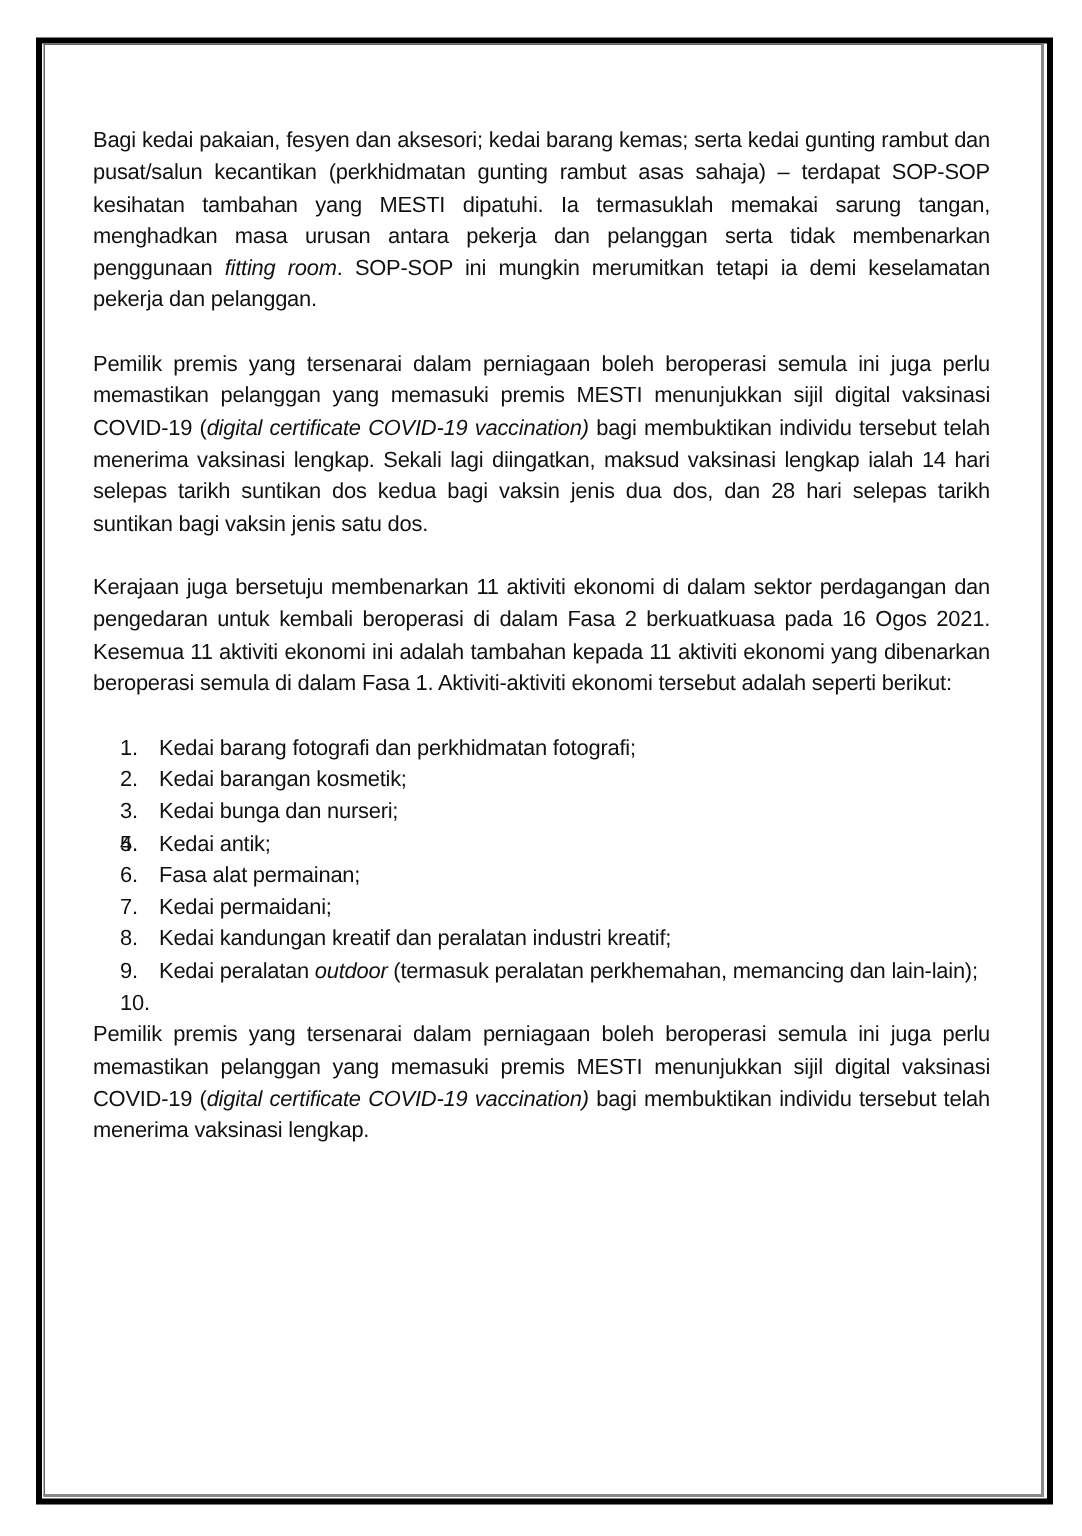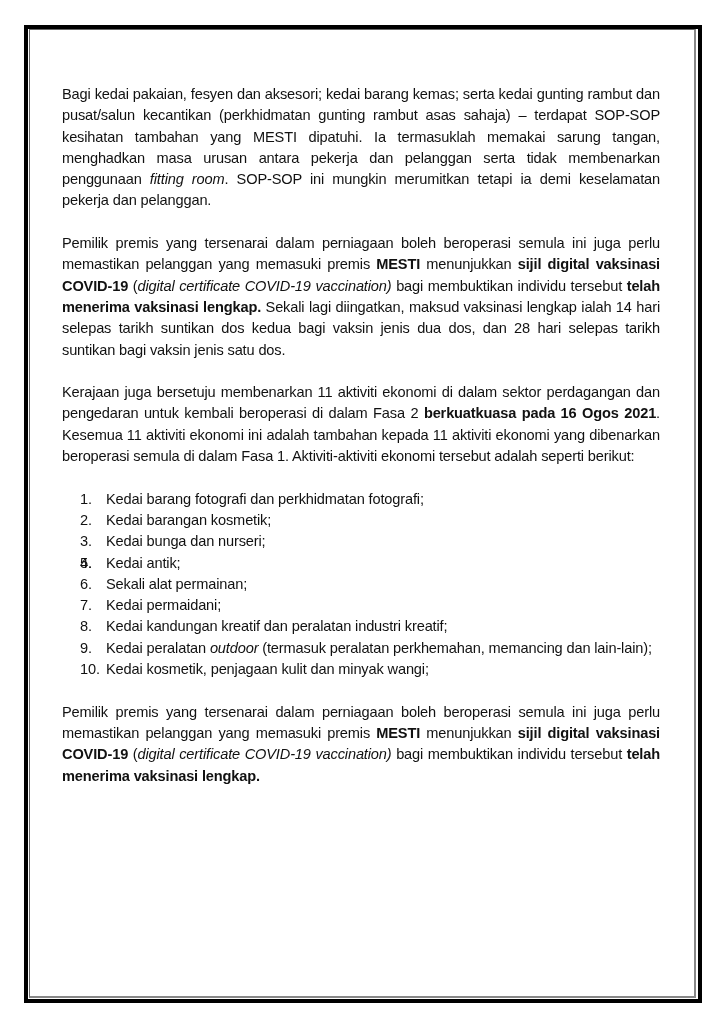--- a/index.html
+++ b/index.html
@@ -6,21 +6,21 @@
   body { width:721px; height:1024px; position:relative; overflow:hidden;
          font-family:"Liberation Sans", sans-serif; color:#111; }
   .frame-outer { position:absolute; left:24px; top:25px; width:670px; height:970px;
          border:4px solid #000; box-sizing:content-box; }
   .frame-inner { position:absolute; left:29px; top:29px; width:664px; height:966px;
          border:1px solid #666; border-right:2px solid #888; border-bottom:2px solid #888; }
   .content { position:absolute; left:62px; top:84px; width:598px;
          font-size:14.6px; line-height:21.3px; letter-spacing:-0.15px; }
   p { margin:0; text-align:justify; }
   p.gap { margin-bottom:21.3px; }
-  b { font-weight:bold; }
+  b { font-weight:normal; }
   i { font-style:italic;margin-top:22px; }
   .heading { font-weight:bold; text-decoration:underline; margin:0 0 21.5px 0; }
   ol { margin:0 0 21.3px 0; padding:0; list-style:none; }
   ol li { position:relative; padding-left:44px; text-align:justify; }
   ol li .num { position:absolute; left:18px; }
   ol li.two-digit .num { left:18px; }
 </style>
 </head>
 <body>
 
@@ -35,22 +35,22 @@
 
 
   <p class="gap"><span>Kerajaan juga bersetuju membenarkan 11 aktiviti ekonomi di dalam sektor perdagangan dan pengedaran untuk kembali beroperasi di dalam Fasa 2 </span><b>berkuatkuasa pada 16 Ogos 2021</b><span>. Kesemua 11 aktiviti ekonomi ini adalah tambahan kepada 11 aktiviti ekonomi yang dibenarkan beroperasi semula di dalam Fasa 1. Aktiviti-aktiviti ekonomi tersebut adalah seperti berikut:</span></p>
 
   <ol>
     <li><span class="num">1.</span><span>Kedai barang fotografi dan perkhidmatan fotografi;</span></li>
     <li><span class="num">2.</span><span>Kedai barangan kosmetik;</span></li>
     <li><span class="num">3.</span><span>Kedai bunga dan nurseri;</span></li>
     <li><span class="num">4.</span></li>
     <li><span class="num">5.</span><span>Kedai antik;</span></li>
-    <li><span class="num">6.</span><span>Sekali alat permainan;</span></li>
+    <li><span class="num">6.</span><span>Fasa alat permainan;</span></li>
     <li><span class="num">7.</span><span>Kedai permaidani;</span></li>
     <li><span class="num">8.</span><span>Kedai kandungan kreatif dan peralatan industri kreatif;</span></li>
     <li><span class="num">9.</span><span>Kedai peralatan </span><i>outdoor</i><span> (termasuk peralatan perkhemahan, memancing dan lain-lain);</span></li>
-    <li class="two-digit"><span class="num">10.</span><span>Kedai kosmetik, penjagaan kulit dan minyak wangi;</span></li>
+    <li class="two-digit"><span class="num">10.</span></li>
   </ol>
 
   <p><span>Pemilik premis yang tersenarai dalam perniagaan boleh beroperasi semula ini juga perlu memastikan pelanggan yang memasuki premis </span><b>MESTI</b><span> menunjukkan </span><b>sijil digital vaksinasi COVID-19</b><span> (</span><i>digital certificate COVID-19 vaccination)</i><span> bagi membuktikan individu tersebut </span><b>telah menerima vaksinasi lengkap.</b></p>
 
 </div>
 
 </body></html>

